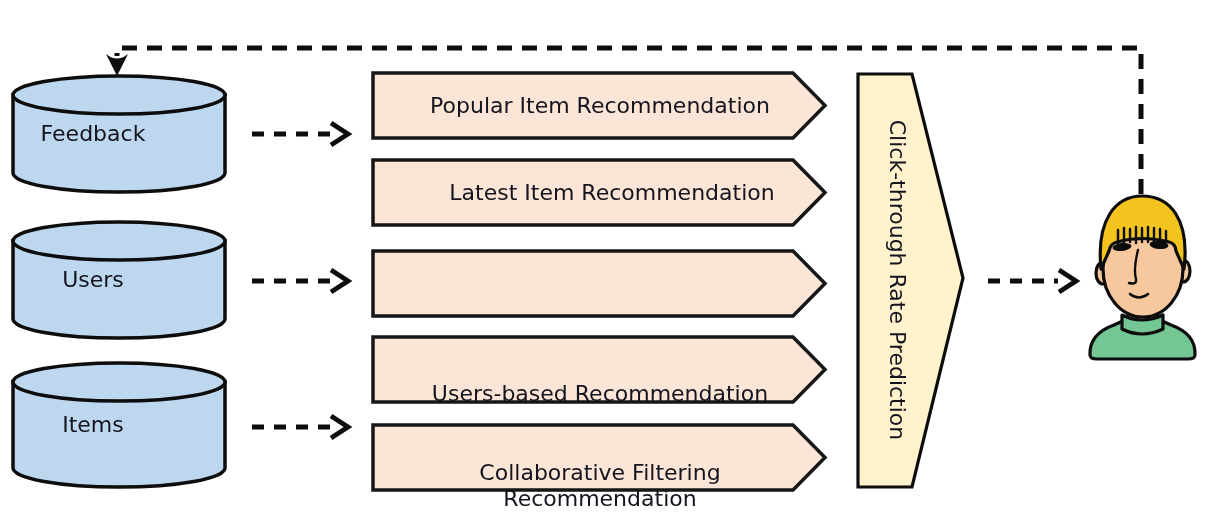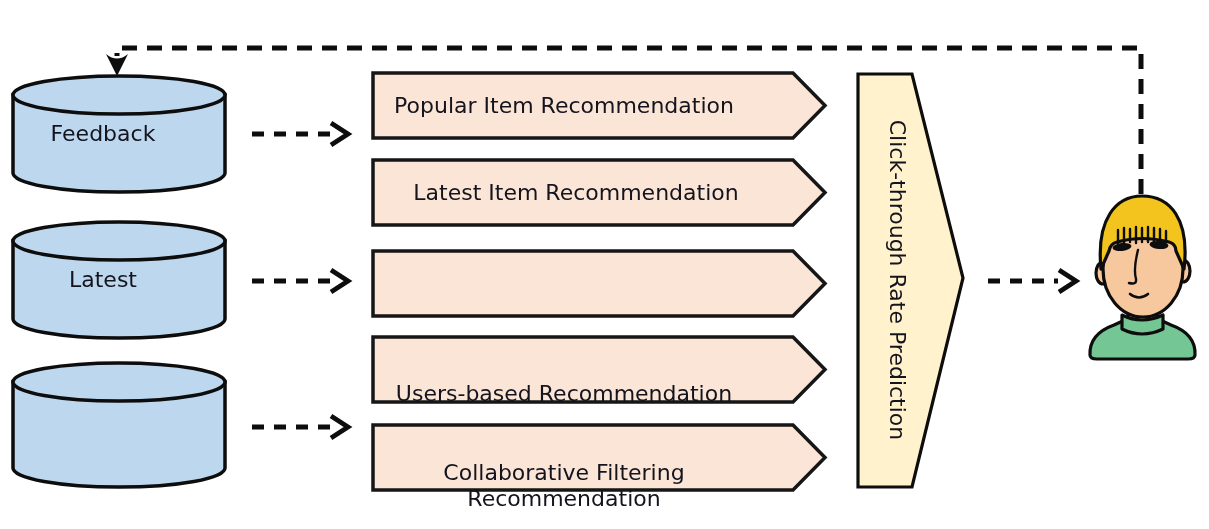--- a/index.html
+++ b/index.html
@@ -12,22 +12,22 @@
   }
   .canvas svg{position:absolute;left:0;top:0;}
   .lbl{
     position:absolute;
     display:flex;align-items:center;justify-content:center;
     text-align:center;
     font-size:22px;line-height:1.18;
     color:#14141e;
     pointer-events:none;
   }
-  .db-lbl{left:13px;width:180px;text-align:right;}
-  .proc-lbl{left:354px;width:420px;height:65px;}
+  .db-lbl{left:3px;width:180px;text-align:right;}
+  .proc-lbl{left:390px;width:420px;height:65px;}
   .rot-lbl{
     position:absolute;left:897px;top:280px;
     transform:translate(-50%,-50%) rotate(90deg);
     white-space:nowrap;
     font-size:22px;color:#14141e;
   }
 </style>
 </head>
 <body>
 
@@ -91,21 +91,22 @@
       <ellipse cx="42" cy="62" rx="9.5" ry="4" transform="rotate(-6 42 62)" fill="#0d0d0d" stroke="none"></ellipse>
       <ellipse cx="79" cy="60" rx="9.5" ry="4" transform="rotate(5 79 60)" fill="#0d0d0d" stroke="none"></ellipse>
       <path d="M58,65 C55,77 54,87 56,94 Q57,100 49,98" fill="none" stroke-width="2.4"></path>
       <path d="M50,109 Q59,116 68,109" fill="none" stroke-width="2.6"></path>
       <path d="M10,170 Q9,149 34,140 L45,135 Q62,145 80,135 L91,140 Q116,149 115,170 Q115,174 108,174 L17,174 Q10,174 10,170 Z" fill="#74C695"></path>
       <path d="M42,130 Q62,140 83,130 L83,144 Q62,154 42,144 Z" fill="#74C695"></path>
     </g>
   </svg>
 
   <div class="lbl db-lbl" style="top:95px;height:78px;">Feedback</div>
-  <div class="lbl db-lbl" style="top:241px;height:78px;">Latest</div>
+  <div class="lbl db-lbl" style="top:241px;height:78px;">Users</div>
+  <div class="lbl db-lbl" style="top:382px;height:86px;">Items</div>
 
   <div class="lbl proc-lbl" style="top:73px;">Popular Item Recommendation</div>
   <div class="lbl proc-lbl" style="top:160px;margin-left:12px;">Latest Item Recommendation</div>
   <div class="lbl proc-lbl" style="top:337px;margin-top:24px;">Users-based Recommendation</div>
   <div class="lbl proc-lbl" style="top:425px;margin-top:28px;">Collaborative Filtering Recommendation</div>
 
   <div class="rot-lbl">Click-through Rate Prediction</div>
 </div>
 
 </body></html>

